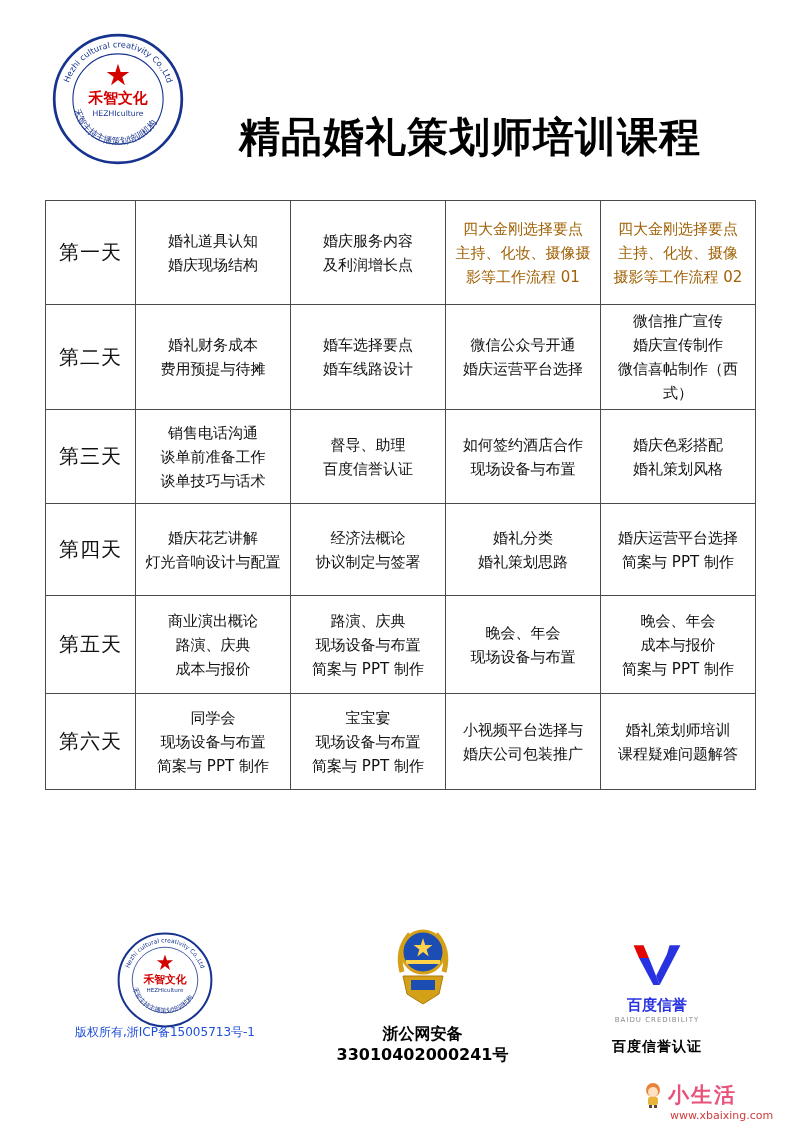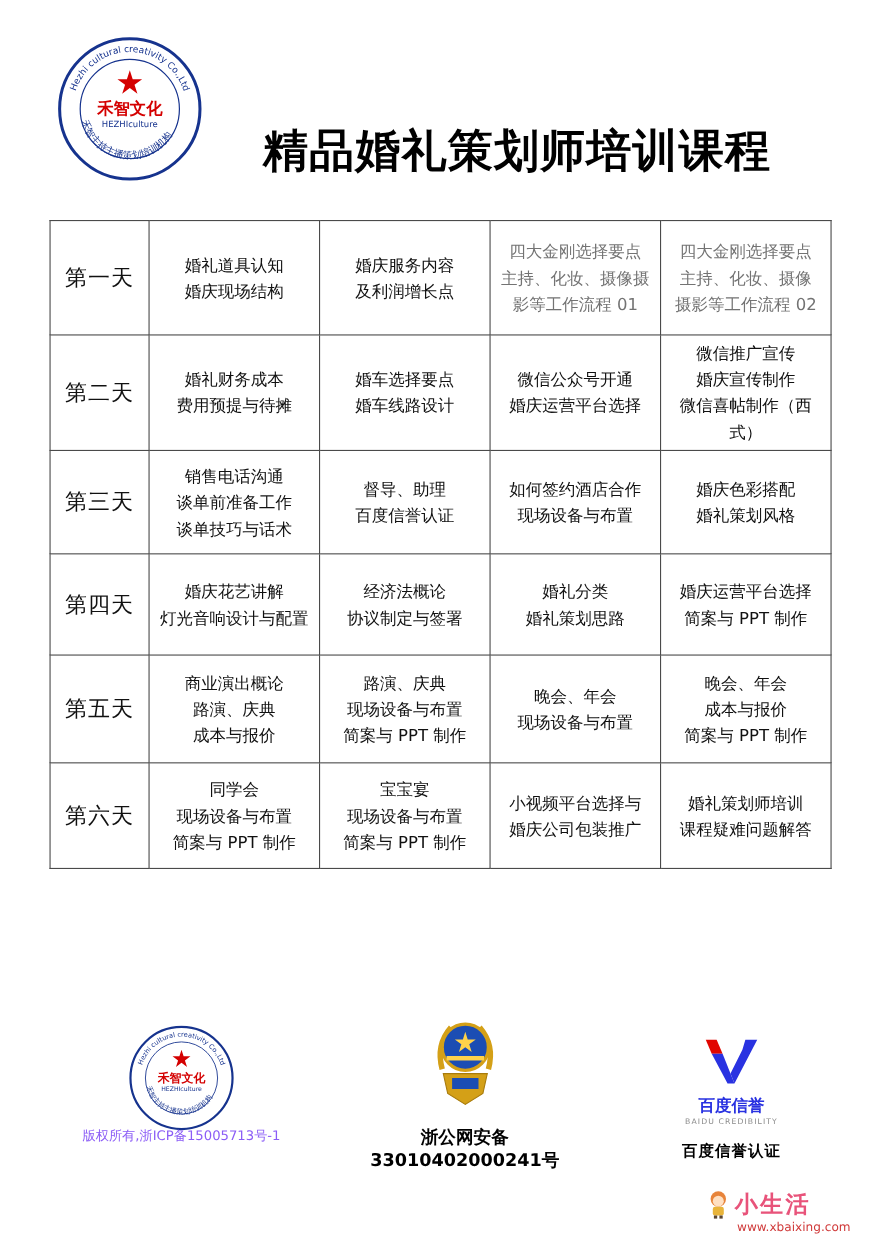--- a/index.html
+++ b/index.html
@@ -12,30 +12,30 @@
   .page-title { position:absolute; left:172px; top:80px; width:596px; text-align:center;
                 font-size:41px; font-weight:bold; color:#000; letter-spacing:1px;margin-top:30px; }
 
   
   .course-table { position:absolute; left:45px; top:200px; width:710px;
                   border-collapse:collapse; table-layout:fixed; color:#111; }
   .course-table th, .course-table td { border:1px solid #4a4a4a; text-align:center; vertical-align:middle; padding:4px; }
   .course-table th { font-size:17px; font-weight:bold; height:62px; letter-spacing:1px; }
   td.day  { font-size:20px; letter-spacing:1px; }
   td.cell { font-size:15px; line-height:1.6; white-space:pre-line; }
-  td.red  { color:#737373;margin-top:18px; }
+  td.red  { color:#a16207;margin-top:18px; }
   tr.r0{height:104px} tr.r1{height:92px} tr.r2{height:94px} tr.r3{height:92px} tr.r4{height:98px} tr.r5{height:96px}
 
   
   .footer-left  { position:absolute; left:104px; top:932px; width:122px; text-align:center; }
   .footer-logo  { width:96px; height:96px; }
-  .copyright    { position:absolute; left:58px;  top:1024px; width:214px; text-align:center; font-size:12px; color:#8b5cf6; }
+  .copyright    { position:absolute; left:58px;  top:1024px; width:214px; text-align:center; font-size:12px; color:#1d4ed8; }
   .badge-wrap   { position:absolute; left:387px; top:924px; width:72px; text-align:center; }
   .police-text  { position:absolute; left:305px; top:1024px; width:235px; text-align:center; font-size:16px; font-weight:bold; color:#000; }
-  .baidu-wrap   { position:absolute; left:607px; top:942px; width:100px; text-align:center;margin-left:8px; }
+  .baidu-wrap   { position:absolute; left:607px; top:942px; width:100px; text-align:center; }
   .baidu-logo   { width:54px; height:48px; }
   .baidu-title  { font-size:15px; font-weight:bold; color:#2932e1; margin-top:2px; }
   .baidu-sub    { font-size:7px; color:#8a8a8a; letter-spacing:1px; margin-top:1px; }
   .baidu-cert   { font-size:14px; font-weight:bold; color:#000; margin-top:14px; letter-spacing:1px; }
 
   
   .watermark { position:absolute; right:8px; bottom:6px; width:150px; text-align:left; }
   .wm-top { display:flex; align-items:center; gap:4px; }
   .wm-name { font-size:21px; font-weight:bold; color:#e8537a; letter-spacing:2px; }
   .wm-url  { font-size:11px; color:#d03a3a; margin-left:28px; }

